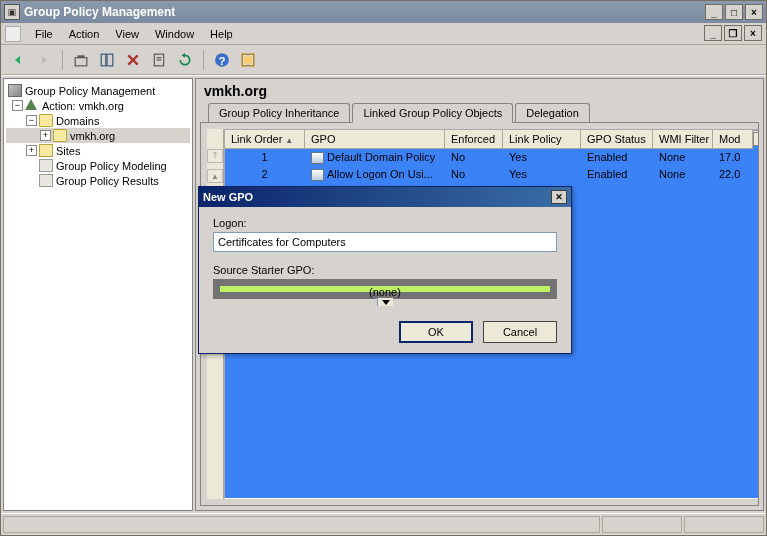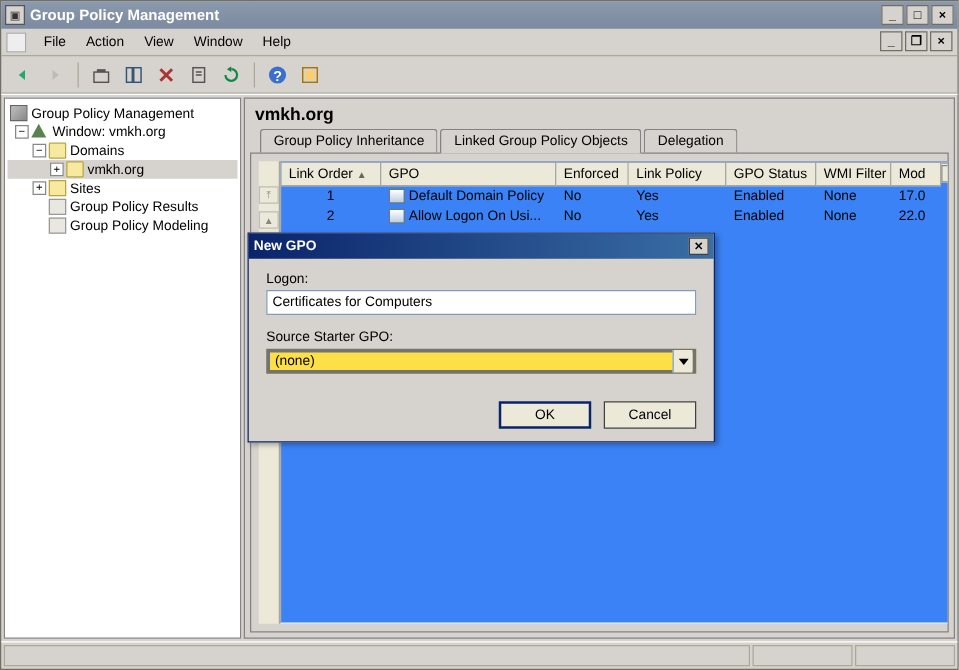--- a/index.html
+++ b/index.html
@@ -217,22 +217,22 @@
   }
   .dlg-title span{flex:1;}
   .dlg-close{width:16px;height:14px;background:#d6d3ce;border:1px solid #404040;color:#000;font-size:9px;display:flex;align-items:center;justify-content:center;cursor:pointer;font-weight:bold;}
   .dlg-body{flex:1;padding:10px 14px;}
   .field-label{margin-bottom:3px;}
   .txt-input{
     width:100%;height:20px;border:1px solid #7f9db9;padding:2px 4px;
     font-family:inherit;font-size:11px;background:#fff;
   }
   .combo{
-    width:100%;height:20px;border:3px solid #737373;background:#fde047;
-    display:flex;align-items:center;
+    width:100%;height:20px;border:7px solid #737373;background:#bef264;
+    display:flex;align-items:center;flex-direction:column;
   }
   .combo span{flex:1;padding:0 4px;}
   .combo-btn{width:16px;height:18px;background:#ece9d8;border-left:1px solid #7f9db9;display:flex;align-items:center;justify-content:center;}
   .dlg-buttons{display:flex;justify-content:flex-end;gap:10px;padding:6px 14px 10px;}
   .btn{
     width:74px;height:22px;border:1px solid #404040;background:#ece9d8;
     cursor:pointer;font-family:inherit;font-size:11px;
   }
   .btn.default{border:2px solid #0a246a;}
   .arrow-svg{width:10px;height:10px;}
@@ -329,21 +329,21 @@
 
     <div class="tree-panel">
       <div class="tree-row">
         <span class="tree-icon ico-gpm"></span>
         <span>Group Policy Management</span>
       </div>
       <div class="tree-row">
         <span class="tree-indent" style="width:4px"></span>
         <span class="exp">−</span>
         <span class="tree-icon"><span class="ico-forest" style="display:inline-block"></span></span>
-        <span>Window: vmkh.org</span>
+        <span>Action: vmkh.org</span>
       </div>
       <div class="tree-row">
         <span class="tree-indent" style="width:18px"></span>
         <span class="exp">−</span>
         <span class="tree-icon ico-domain"></span>
         <span>Domains</span>
       </div>
       <div class="tree-row tree-sel">
         <span class="tree-indent" style="width:32px"></span>
         <span class="exp">+</span>
@@ -351,27 +351,27 @@
         <span>vmkh.org</span>
       </div>
       <div class="tree-row">
         <span class="tree-indent" style="width:18px"></span>
         <span class="exp">+</span>
         <span class="tree-icon ico-sites"></span>
         <span>Sites</span>
       </div>
       <div class="tree-row">
         <span class="tree-indent" style="width:31px"></span>
+        <span class="tree-icon ico-model"></span>
+        <span>Group Policy Modeling</span>
+      </div>
+      <div class="tree-row">
+        <span class="tree-indent" style="width:31px"></span>
         <span class="tree-icon ico-result"></span>
         <span>Group Policy Results</span>
-      </div>
-      <div class="tree-row">
-        <span class="tree-indent" style="width:31px"></span>
-        <span class="tree-icon ico-model"></span>
-        <span>Group Policy Modeling</span>
       </div>
     </div>
 
     <div class="content-panel">
       <div class="content-header">
         <div class="content-title">vmkh.org</div>
         <div class="tabbar">
           <div class="tab">Group Policy Inheritance</div>
           <div class="tab active">Linked Group Policy Objects</div>
           <div class="tab">Delegation</div>

